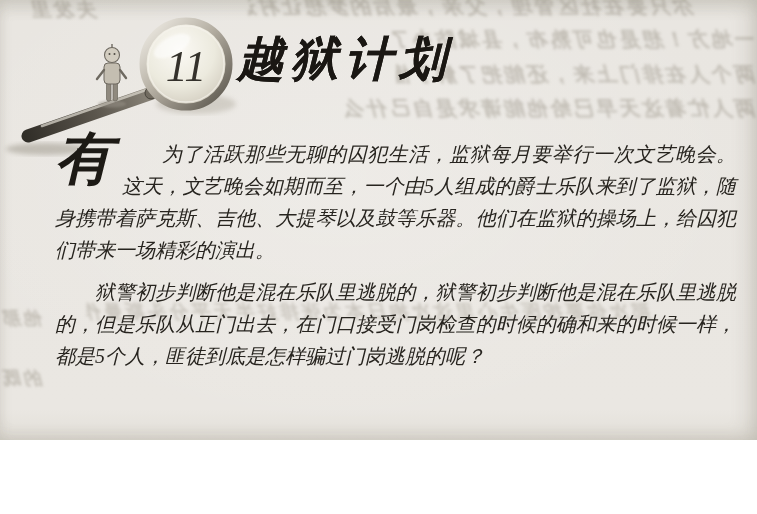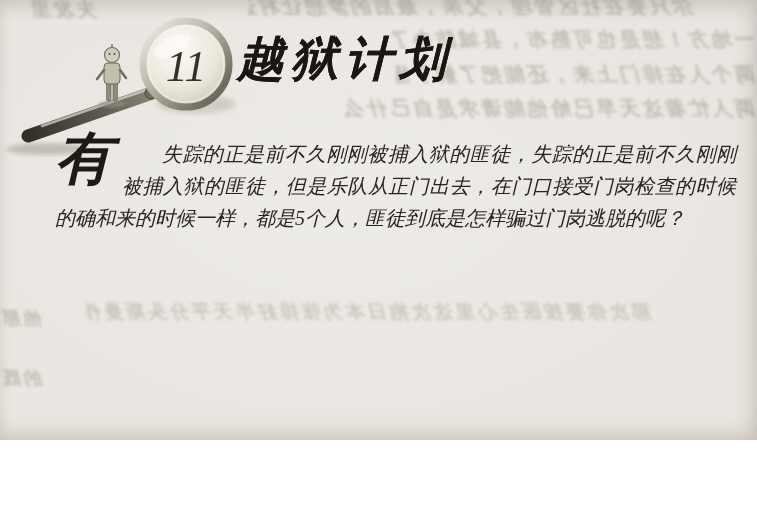--- a/index.html
+++ b/index.html
@@ -143,16 +143,17 @@
       <text x="186" y="66" text-anchor="middle" dominant-baseline="central" font-family="Liberation Serif, DejaVu Serif, serif" font-size="44" fill="#34312b">11</text>
     </svg>
 
     <h1 class="title">越狱计划</h1>
   </header>
 
   <main class="bodytext">
     <p>
       <span class="dropcap">有</span>
     </p>
-    <p class="indent">失踪的正是前不久刚刚被捕入狱的匪徒，失踪的正是前不久刚刚被捕入狱的匪徒，但是乐队从正门出去，在门口接受门岗检查的时候的确和来的时候一样，都是5个人，匪徒到底是怎样骗过门岗逃脱的呢？</p>
+    <p class="indent">为了活跃那些无聊的囚犯生活，监狱每月要举行一次文艺晚会。这天，文艺晚会如期而至，一个由5人组成的爵士乐队来到了监狱，随身携带着萨克斯、吉他、大提琴以及鼓等乐器。他们在监狱的操场上，给囚犯们带来一场精彩的演出。</p>
+    <p class="indent">狱警初步判断他是混在乐队里逃脱的，狱警初步判断他是混在乐队里逃脱的，但是乐队从正门出去，在门口接受门岗检查的时候的确和来的时候一样，都是5个人，匪徒到底是怎样骗过门岗逃脱的呢？</p>
   </main>
 
 </div>
 
 </body></html>

